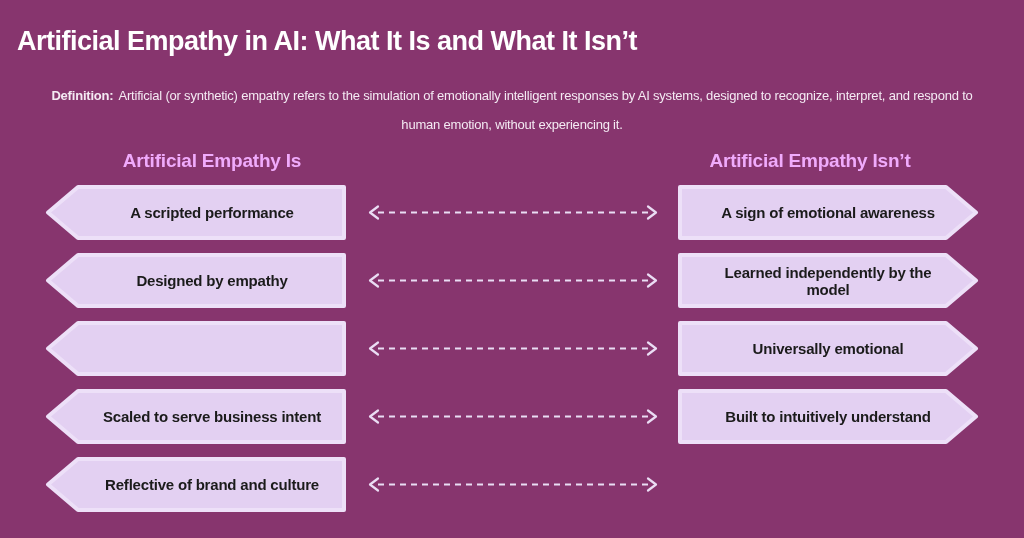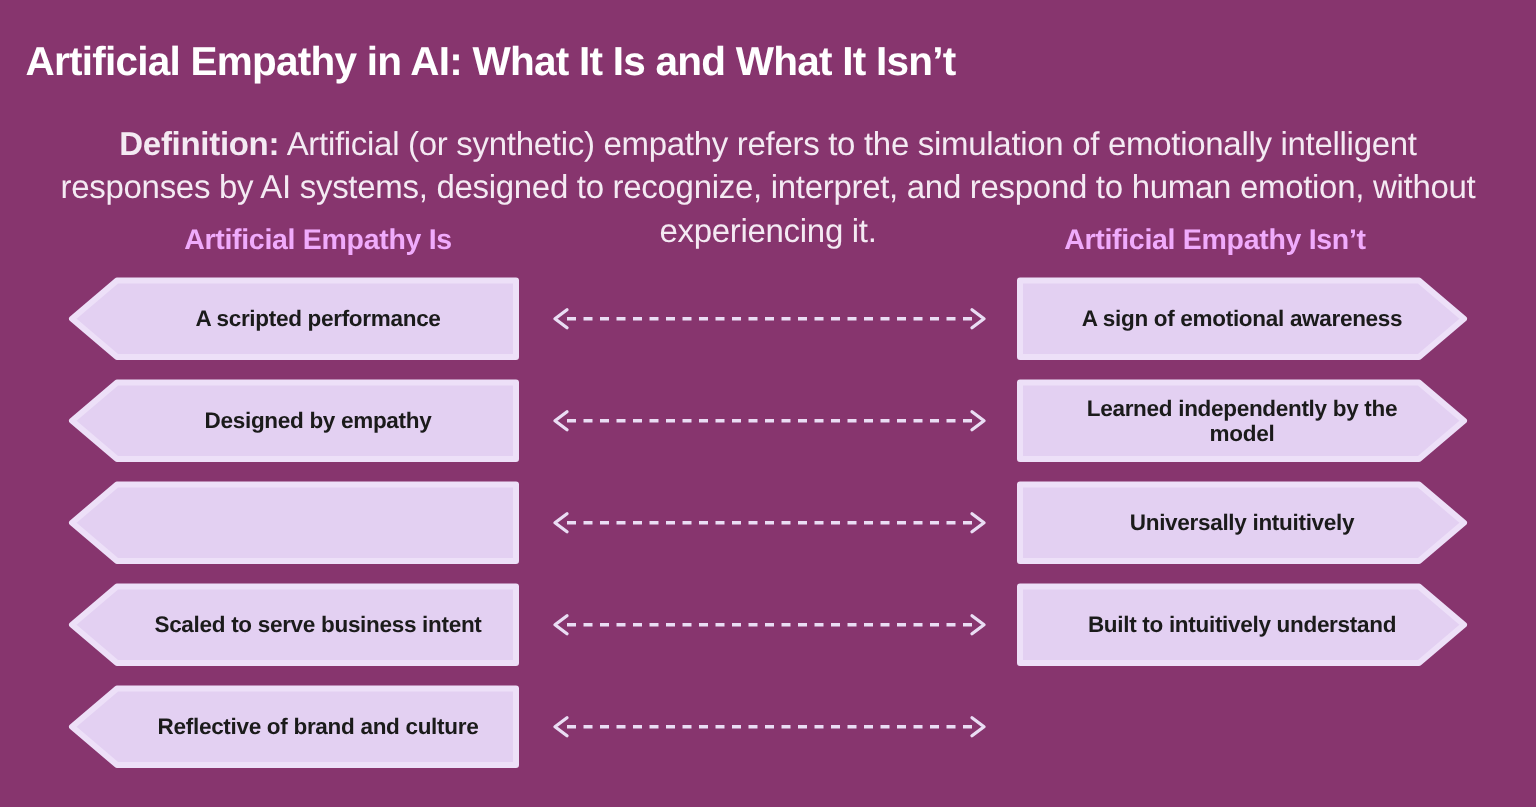--- a/index.html
+++ b/index.html
@@ -12,21 +12,21 @@
   #canvas{position:relative;width:1024px;height:538px;background:#87356E;}
 
   .title{
     position:absolute;top:26px;left:17px;width:1024px;
     text-align:left;color:#FFFFFF;
     font-size:27px;font-weight:bold;letter-spacing:-0.5px;
   }
   .definition{
     position:absolute;top:81px;left:50%;transform:translateX(-50%);
     width:952px;text-align:center;
-    color:#F4EAF3;font-size:22px;line-height:29px;letter-spacing:-0.2px;
+    color:#F4EAF3;font-size:13px;line-height:29px;letter-spacing:-0.2px;
   }
   .definition b{margin-right:5px;}
 
   .col-heading{
     position:absolute;top:150px;width:320px;
     text-align:center;color:#f0abfc;
     font-size:19px;font-weight:bold;letter-spacing:-0.2px;
   }
   .left-heading{left:52px;}
   .right-heading{left:650px;}
@@ -120,21 +120,21 @@
     </div>
     <svg class="connector" viewBox="0 0 302 21">
       <line x1="16" y1="10.5" x2="286" y2="10.5"></line>
       <polyline points="16,4.5 8,10.5 16,16.5"></polyline>
       <polyline points="286,4.5 294,10.5 286,16.5"></polyline>
     </svg>
     <div class="pill right">
       <svg class="shape" viewBox="0 0 302 57" preserveAspectRatio="none">
           <polygon points="3,3 269,3 299,28.5 269,54 3,54"></polygon>
         </svg>
-      <span class="pill-label right-label">Universally intuitively</span>
+      <span class="pill-label right-label">Universally emotional</span>
     </div>
   </div>
 
   <div class="row r3">
     <div class="pill left">
       <svg class="shape" viewBox="0 0 302 57" preserveAspectRatio="none">
           <polygon points="3,28.5 33,3 299,3 299,54 33,54"></polygon>
         </svg>
       <span class="pill-label left-label">Scaled to serve business intent</span>
     </div>

